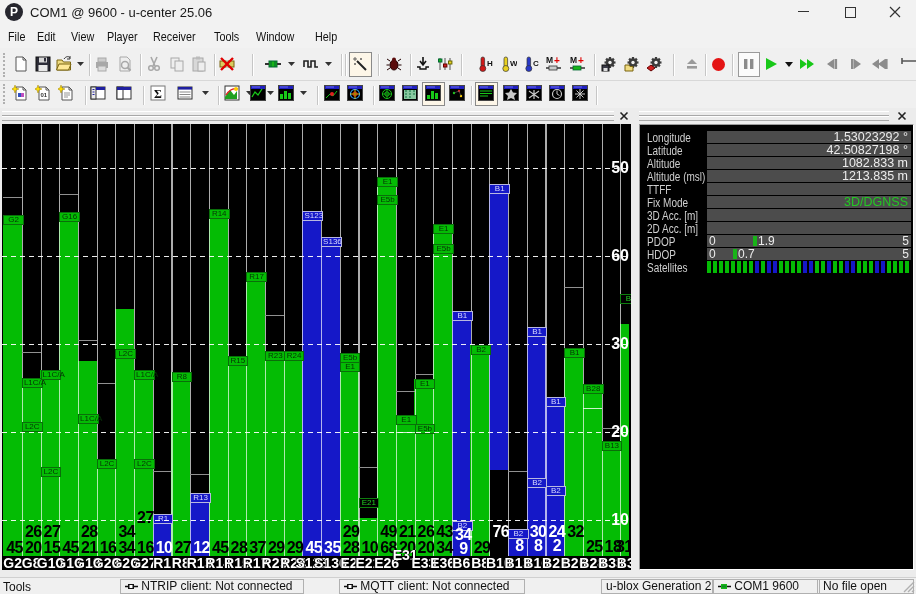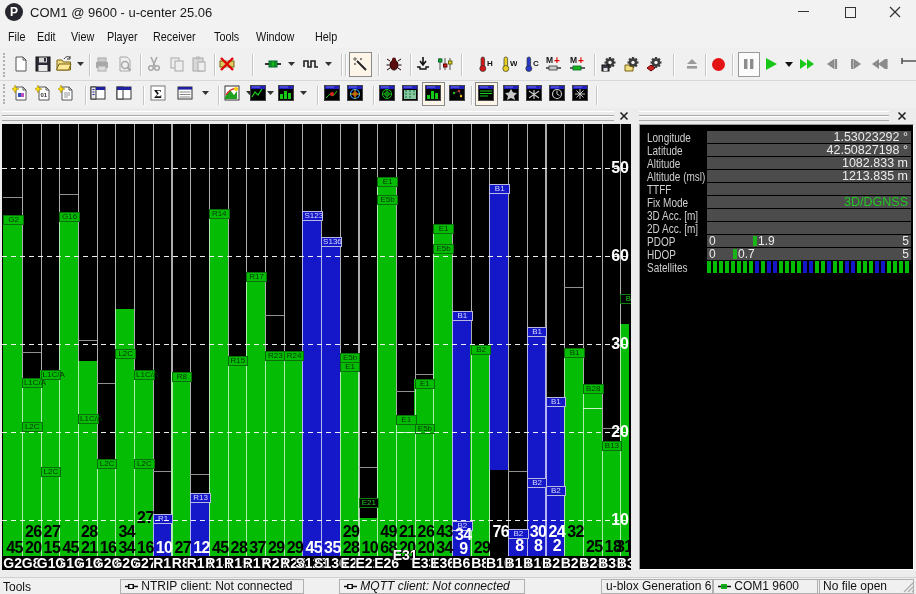--- a/index.html
+++ b/index.html
@@ -687,26 +687,26 @@
 <div class="abs" style="left:893px;top:261.0px;width:4px;height:12px;background:#04bc04;"></div>
 <div class="abs" style="left:899px;top:261.0px;width:4px;height:12px;background:#04bc04;"></div>
 <div class="abs" style="left:905px;top:261.0px;width:4px;height:12px;background:#04bc04;"></div>
 <div class="abs" style="left:0;top:577px;width:916px;height:17px;background:#f0f0f0;border-top:1px solid #d0d0d0;"></div>
 <div class="abs" style="left:3px;top:580px;font-size:12px;color:#111;">Tools</div>
 <div class="sbox" style="left:120px;width:178px;padding-left:4px;"><svg width="13" height="9" style="vertical-align:-1px">
       <rect x="3" y="2" width="6" height="5" fill="#111"></rect>
       <path d="M0,4.5 h3 M9,4.5 h4" stroke="#111" stroke-width="1.6"></path>
       <rect x="4.5" y="3" width="3" height="3" fill="#fff"></rect>
     </svg> NTRIP client: Not connected</div>
-<div class="sbox" style="left:339px;width:180px;padding-left:4px;font-style:italic;"><svg width="13" height="9" style="vertical-align:-1px">
+<div class="sbox" style="left:339px;width:180px;padding-left:4px;"><svg width="13" height="9" style="vertical-align:-1px">
       <rect x="3" y="2" width="6" height="5" fill="#111"></rect>
       <path d="M0,4.5 h3 M9,4.5 h4" stroke="#111" stroke-width="1.6"></path>
       <rect x="4.5" y="3" width="3" height="3" fill="#fff"></rect>
     </svg> MQTT client: Not connected</div>
-<div class="sbox" style="left:601px;width:107px;padding-left:4px;">u-blox Generation 6</div>
+<div class="sbox" style="left:601px;width:107px;padding-left:4px;">u-blox Generation 2</div>
 <div class="sbox" style="left:712px;width:101px;padding-left:5px;"><svg width="13" height="9" style="vertical-align:-1px">
       <rect x="3" y="2" width="6" height="5" fill="#18b418"></rect>
       <path d="M0,4.5 h3 M9,4.5 h4" stroke="#111" stroke-width="1.6"></path>
       <path d="M5,3.5 v2 M7,3.5 v2" stroke="#063"></path>
     </svg> COM1 9600</div>
 <div class="sbox" style="left:817px;width:90px;padding-left:5px;">No file open</div>
 <svg class="abs" style="left:903px;top:581px" width="12" height="12">
     <path d="M11,1 L1,11 M11,5 L5,11 M11,9 L9,11" stroke="#b0b0b0" stroke-width="1.4"></path>
   </svg>
 </body></html>

